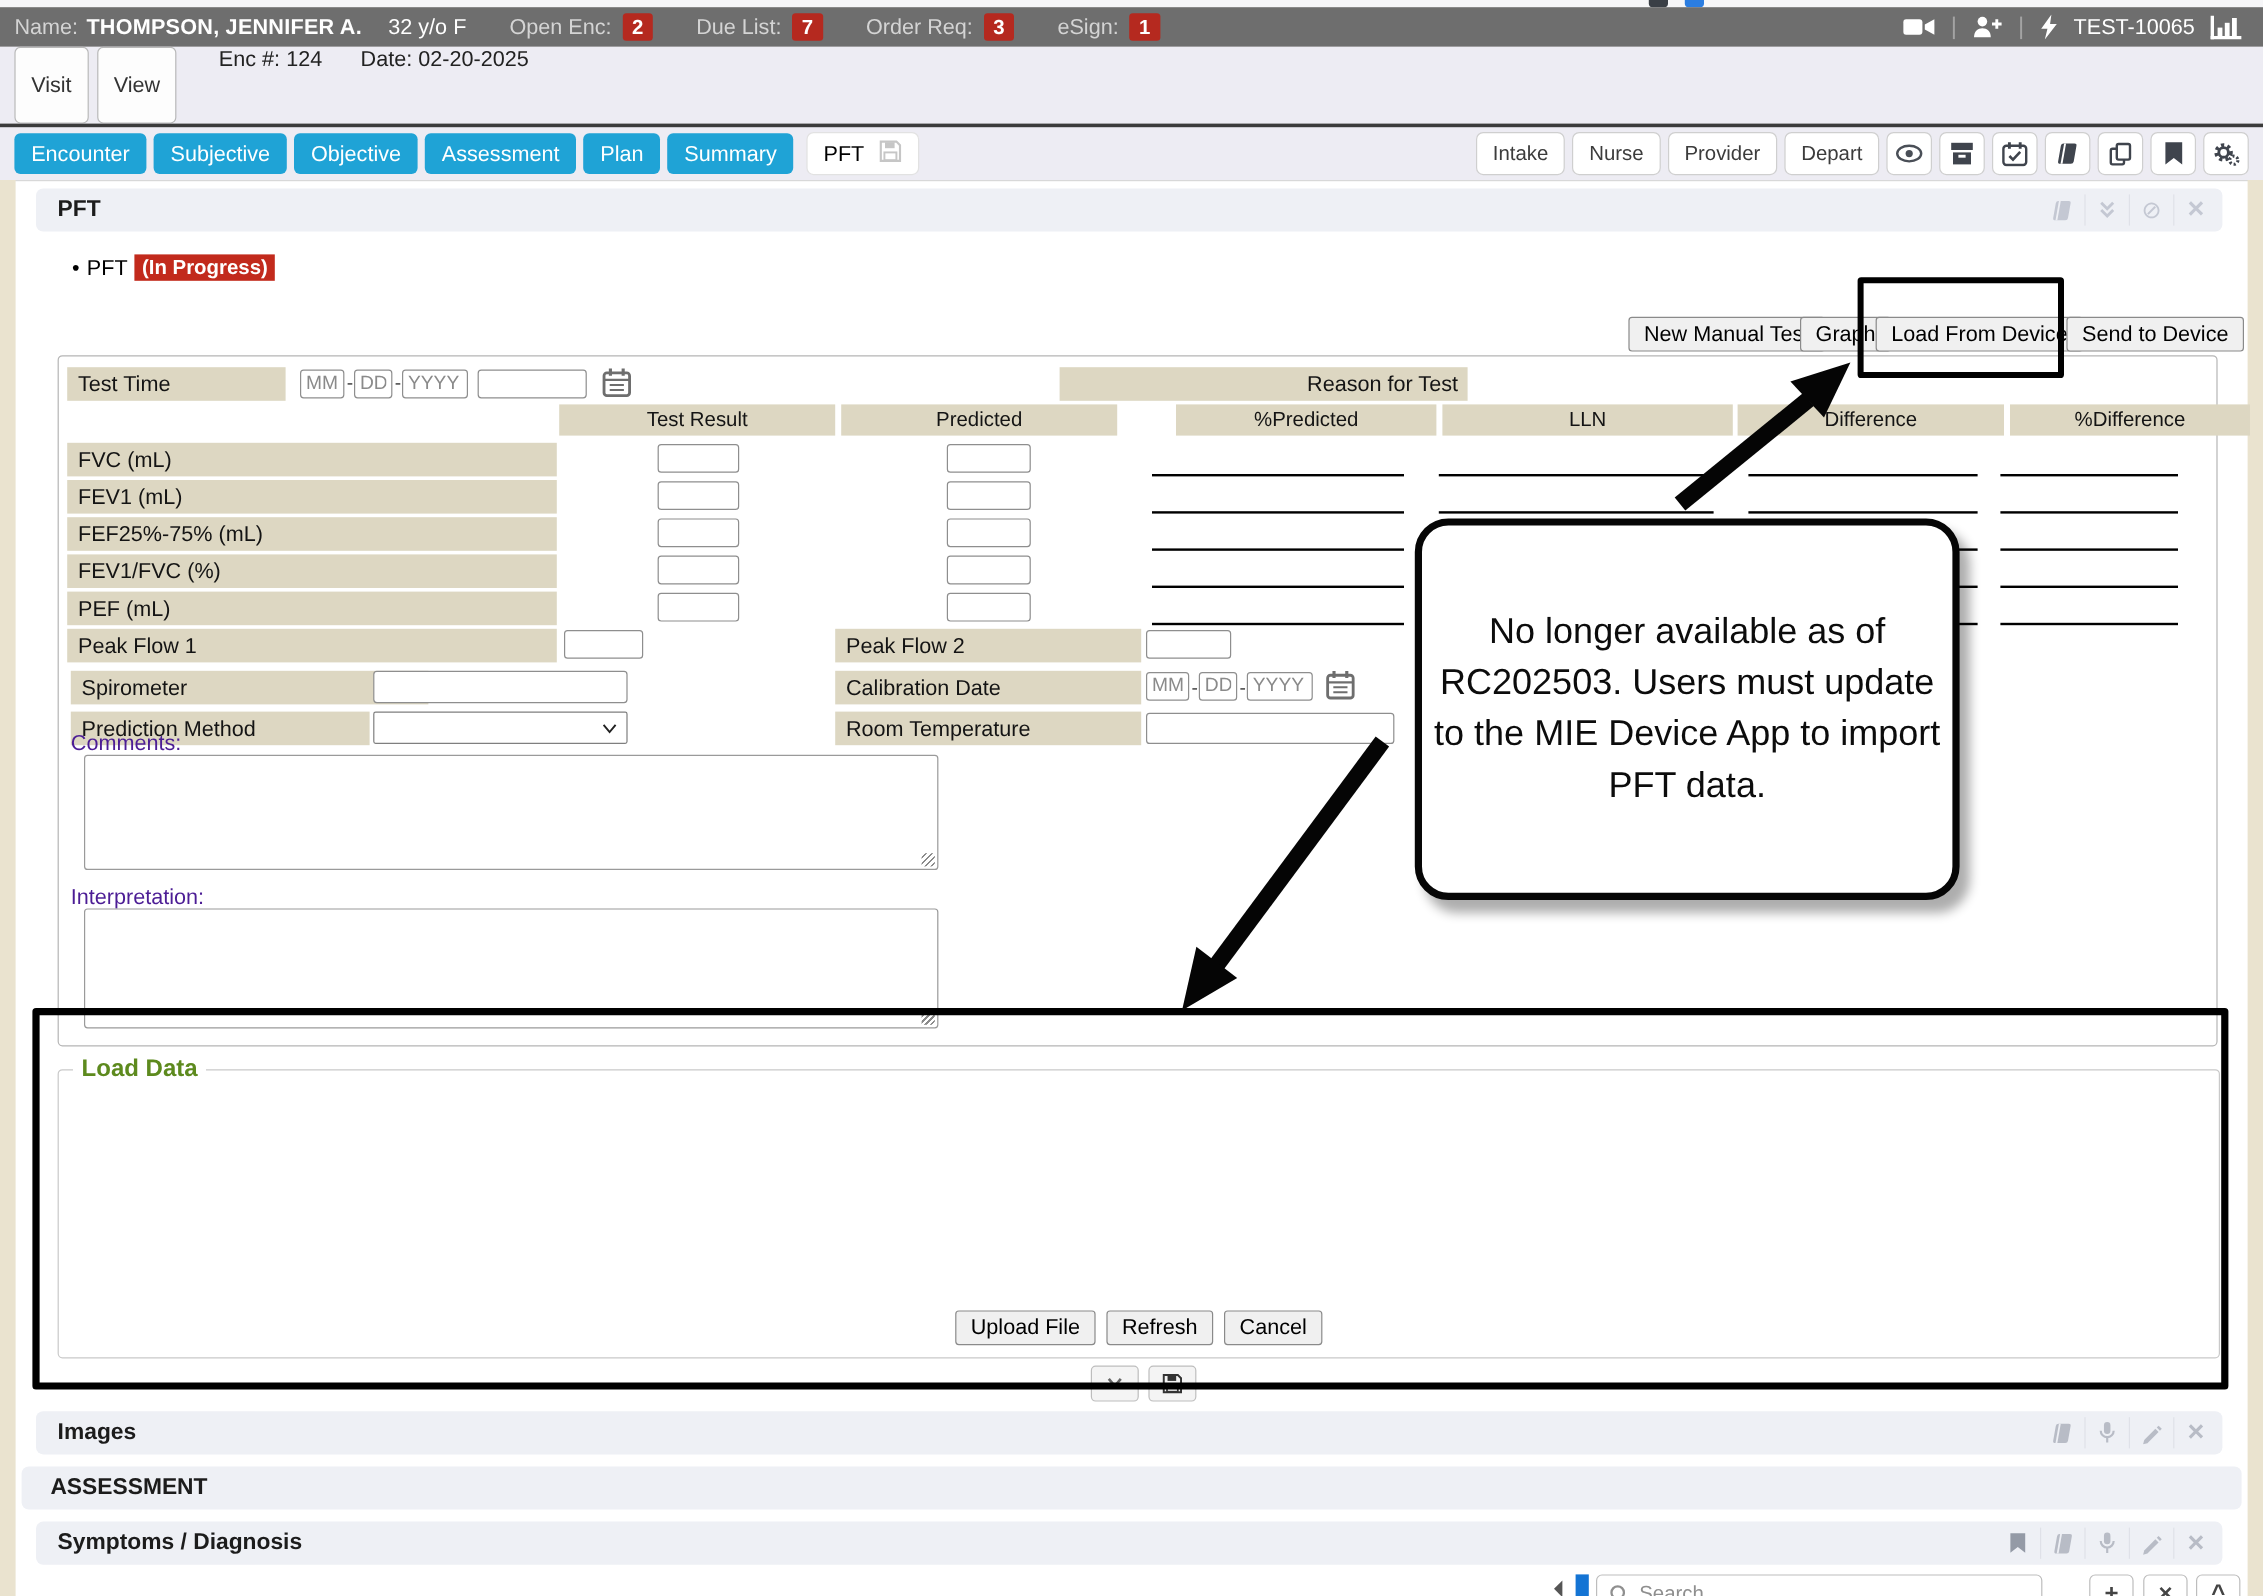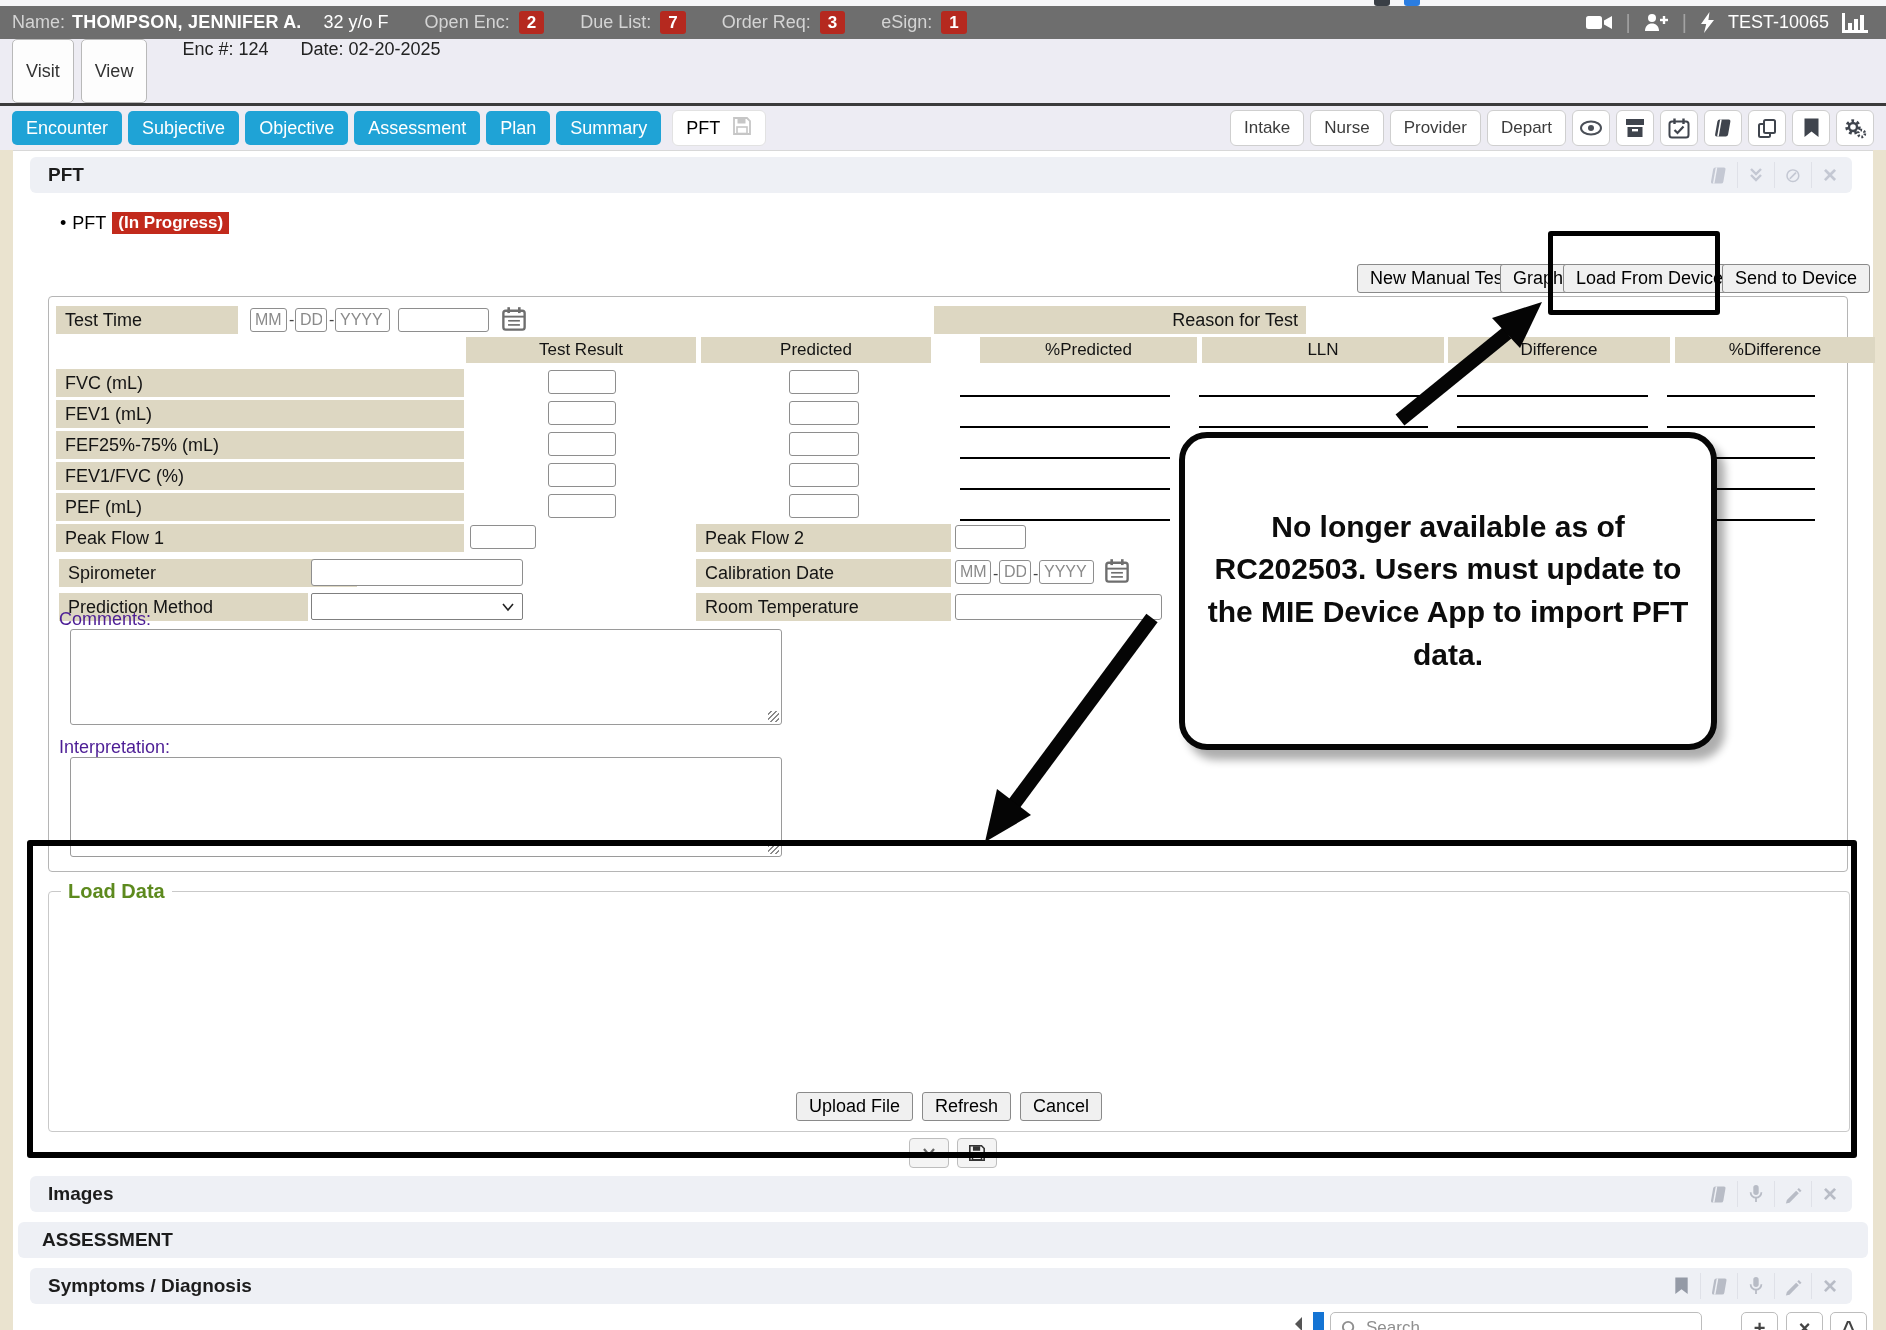--- a/index.html
+++ b/index.html
@@ -105,23 +105,23 @@
   .srchbox { position:absolute; left:1330px; top:0; width:372px; height:32px; border:1px solid #bdbdbd;
              border-radius:5px; background:#fff; display:flex; align-items:center; gap:8px; padding:0 10px; }
   .srchbox input { border:none; outline:none; font-size:17px; width:300px; color:#333; }
   .srchbox input::placeholder { color:#8f8f8f; }
   .sqbtn { position:absolute; top:0; width:37px; height:32px; background:#fff; border:1px solid #bdbdbd;
            border-radius:5px; font-size:20px; font-weight:bold; color:#444; text-align:center; line-height:30px; }
 
   
   .annot { position:absolute; inset:0; pointer-events:none; z-index:60; }
   .arect { position:absolute; border:5px solid #000; border-radius:3px; }
-  .callout { position:absolute; left:1179px; top:432px; width:538px; height:318px; background:#fff;
+  .callout { position:absolute; left:1179px; top:432px; width:454px; height:318px; background:#fff;
              border:6px solid #060606; border-radius:28px; box-shadow:8px 10px 9px rgba(0,0,0,.32);
-             display:flex; align-items:center; justify-content:center;font-weight:bold; }
+             display:flex; align-items:center; justify-content:center; }
   .callout-text { width:492px; font-size:30px; line-height:1.42; color:#0c0c0c; text-align:center; }
 </style>
 </head>
 <body>
 
 <div id="app">
 
   <div class="topsliver">
     <div class="fav1"></div>
     <div class="fav2"></div>
@@ -324,21 +324,21 @@
     <span class="abs" style="left:452px; top:9px;">
       <svg width="26" height="26" viewBox="0 0 22 22">
           <rect x="2" y="4" width="18" height="16" rx="2" fill="none" stroke="#6e6e6e" stroke-width="2"></rect>
           <line x1="6.5" y1="1" x2="6.5" y2="6" stroke="#6e6e6e" stroke-width="2.2"></line>
           <line x1="15.5" y1="1" x2="15.5" y2="6" stroke="#6e6e6e" stroke-width="2.2"></line>
           <line x1="2" y1="9" x2="20" y2="9" stroke="#6e6e6e" stroke-width="1.6"></line>
           <line x1="6" y1="12.5" x2="16" y2="12.5" stroke="#6e6e6e" stroke-width="1.4"></line>
           <line x1="6" y1="16" x2="16" y2="16" stroke="#6e6e6e" stroke-width="1.4"></line>
         </svg>
     </span>
-    <div class="tan right" style="left:885px; top:9px; width:372px;">Reason for Test</div>
+    <div class="tan right" style="left:834px; top:9px; width:340px;">Reason for Test</div>
 
     <div class="tan center" style="left:417px; top:40px; width:230px; height:26px; line-height:26px;">Test Result</div>
     <div class="tan center" style="left:652px; top:40px; width:230px; height:26px; line-height:26px;">Predicted</div>
     <div class="tan center" style="left:931px; top:40px; width:217px; height:26px; line-height:26px;">%Predicted</div>
     <div class="tan center" style="left:1153px; top:40px; width:242px; height:26px; line-height:26px;">LLN</div>
     <div class="tan center" style="left:1399px; top:40px; width:222px; height:26px; line-height:26px;">Difference</div>
     <div class="tan center" style="left:1626px; top:40px; width:200px; height:26px; line-height:26px;">%Difference</div>
 
     <div class="tan" style="left:7px; top:72px; width:408px;">FVC (mL)</div>
     <input class="inp" style="left: 499px; top: 73px; width: 68px;">

